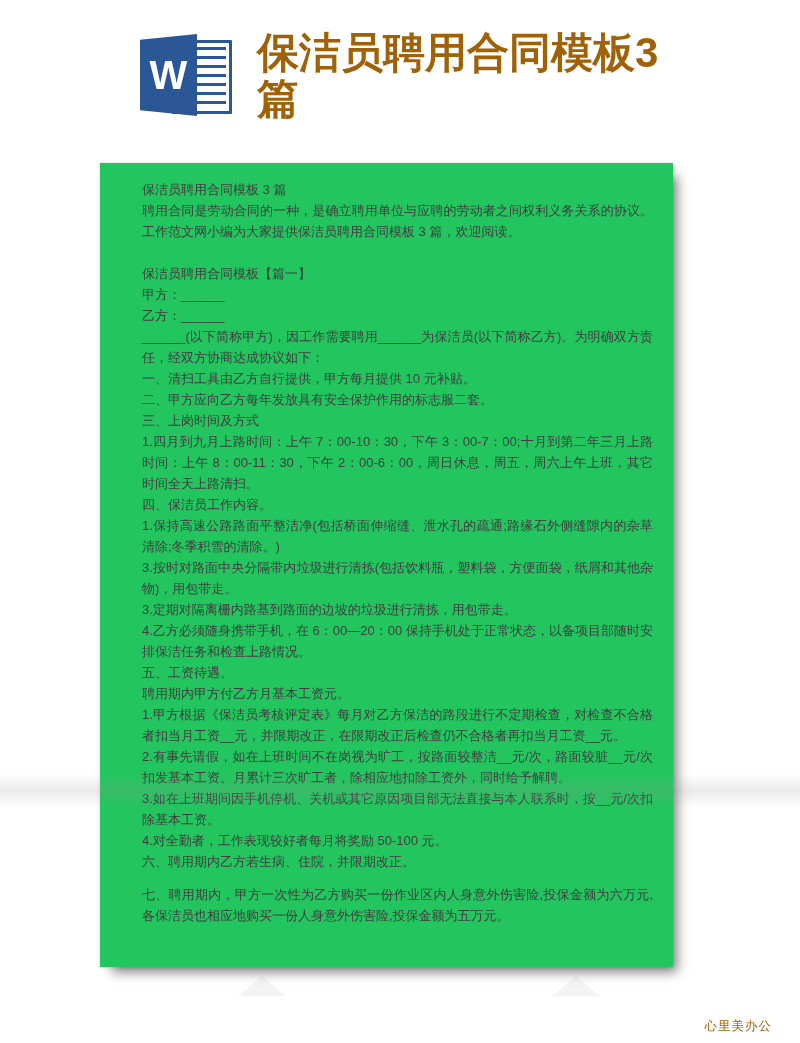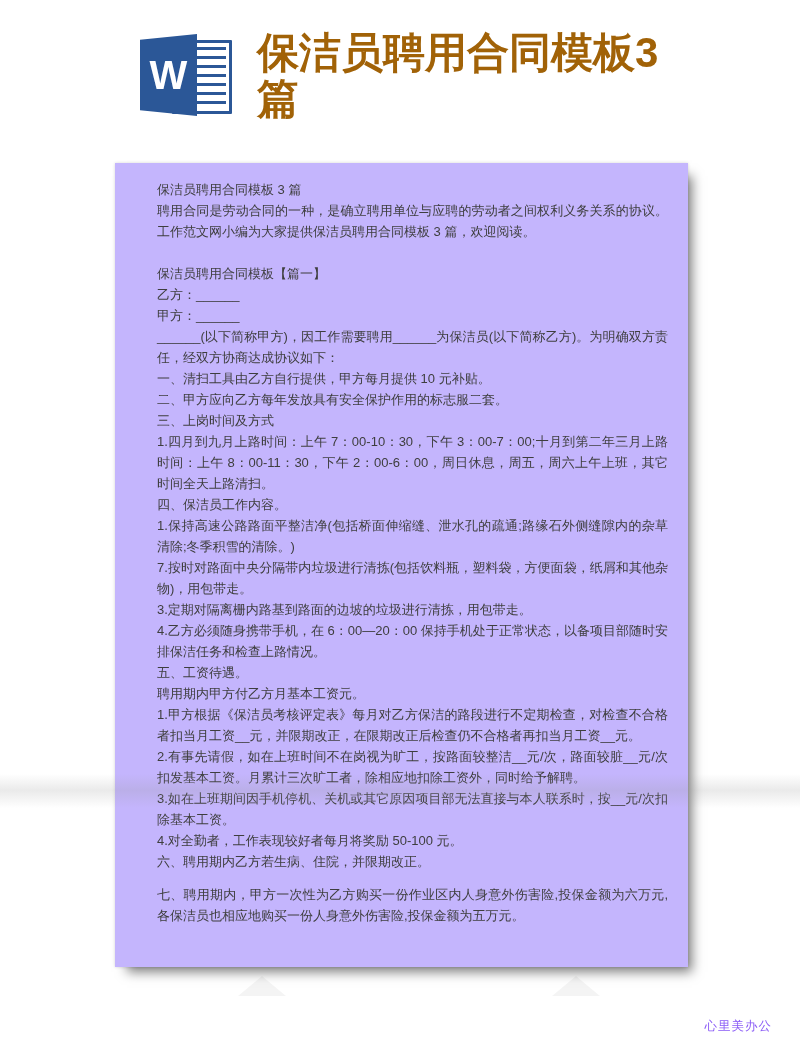--- a/index.html
+++ b/index.html
@@ -28,22 +28,22 @@
     display:flex;align-items:center;justify-content:center;
     clip-path:polygon(0 7%,100% 0,100% 100%,0 93%);
   }
   .page-title{
     width:442px;font-size:42px;line-height:46px;font-weight:bold;color:#a16207;
     letter-spacing:0;word-break:break-all;
   }
 
   
   .paper{
-    position:absolute;left:115px;top:163px;width:573px;height:804px;
-    background:#c4b5fd;box-sizing:border-box;
+    position:absolute;left:100px;top:163px;width:573px;height:804px;
+    background:#22c55e;box-sizing:border-box;
     padding:16px 20px 0 42px;overflow:hidden;
     box-shadow:0 0 3px rgba(0,0,0,.16), 8px 9px 11px -4px rgba(0,0,0,.5);
   }
   .paper p{
     margin:0;font-size:13px;line-height:21px;color:#3e3e3e;
     text-align:justify;word-break:break-all;
   }
   .paper p.blank{height:21px;}
   .paper p:nth-child(24){margin-top:12px;}
 
@@ -58,51 +58,51 @@
   .tri{
     position:absolute;width:0;height:0;
     border-left:24px solid transparent;border-right:24px solid transparent;
     border-bottom:20px solid rgba(0,0,0,0.045);
   }
   .tri-1{left:238px;top:976px;}
   .tri-2{left:552px;top:976px;}
 
   .site-watermark{
     position:absolute;right:28px;top:1018px;
-    font-size:12.5px;color:#8b5cf6;letter-spacing:1px;
+    font-size:12.5px;color:#a16207;letter-spacing:1px;
   }
 </style>
 </head>
 <body>
 
 <div class="app">
 
   <div class="header">
     <div class="word-icon">
       <div class="wi-page"></div>
       <div class="wi-w">W</div>
     </div>
     <div class="page-title">保洁员聘用合同模板3篇</div>
   </div>
 
   <div class="paper">
       <p>保洁员聘用合同模板 3 篇</p>
       <p>聘用合同是劳动合同的一种，是确立聘用单位与应聘的劳动者之间权利义务关系的协议。工作范文网小编为大家提供保洁员聘用合同模板 3 篇，欢迎阅读。</p>
       <p class="blank"></p>
       <p>保洁员聘用合同模板【篇一】</p>
+      <p>甲方：______</p>
       <p>乙方：______</p>
-      <p>甲方：______</p>
       <p>______(以下简称甲方)，因工作需要聘用______为保洁员(以下简称乙方)。为明确双方责任，经双方协商达成协议如下：</p>
       <p>一、清扫工具由乙方自行提供，甲方每月提供 10 元补贴。</p>
       <p>二、甲方应向乙方每年发放具有安全保护作用的标志服二套。</p>
       <p>三、上岗时间及方式</p>
       <p>1.四月到九月上路时间：上午 7：00-10：30，下午 3：00-7：00;十月到第二年三月上路时间：上午 8：00-11：30，下午 2：00-6：00，周日休息，周五，周六上午上班，其它时间全天上路清扫。</p>
       <p>四、保洁员工作内容。</p>
       <p>1.保持高速公路路面平整洁净(包括桥面伸缩缝、泄水孔的疏通;路缘石外侧缝隙内的杂草清除;冬季积雪的清除。)</p>
-      <p>7.按时对路面中央分隔带内垃圾进行清拣(包括饮料瓶，塑料袋，方便面袋，纸屑和其他杂物)，用包带走。</p>
+      <p>3.按时对路面中央分隔带内垃圾进行清拣(包括饮料瓶，塑料袋，方便面袋，纸屑和其他杂物)，用包带走。</p>
       <p>3.定期对隔离栅内路基到路面的边坡的垃圾进行清拣，用包带走。</p>
       <p>4.乙方必须随身携带手机，在 6：00—20：00 保持手机处于正常状态，以备项目部随时安排保洁任务和检查上路情况。</p>
       <p>五、工资待遇。</p>
       <p>聘用期内甲方付乙方月基本工资元。</p>
       <p>1.甲方根据《保洁员考核评定表》每月对乙方保洁的路段进行不定期检查，对检查不合格者扣当月工资__元，并限期改正，在限期改正后检查仍不合格者再扣当月工资__元。</p>
       <p>2.有事先请假，如在上班时间不在岗视为旷工，按路面较整洁__元/次，路面较脏__元/次扣发基本工资。月累计三次旷工者，除相应地扣除工资外，同时给予解聘。</p>
       <p>3.如在上班期间因手机停机、关机或其它原因项目部无法直接与本人联系时，按__元/次扣除基本工资。</p>
       <p>4.对全勤者，工作表现较好者每月将奖励 50-100 元。</p>
       <p>六、聘用期内乙方若生病、住院，并限期改正。</p>
       <p>七、聘用期内，甲方一次性为乙方购买一份作业区内人身意外伤害险,投保金额为六万元,各保洁员也相应地购买一份人身意外伤害险,投保金额为五万元。</p>

